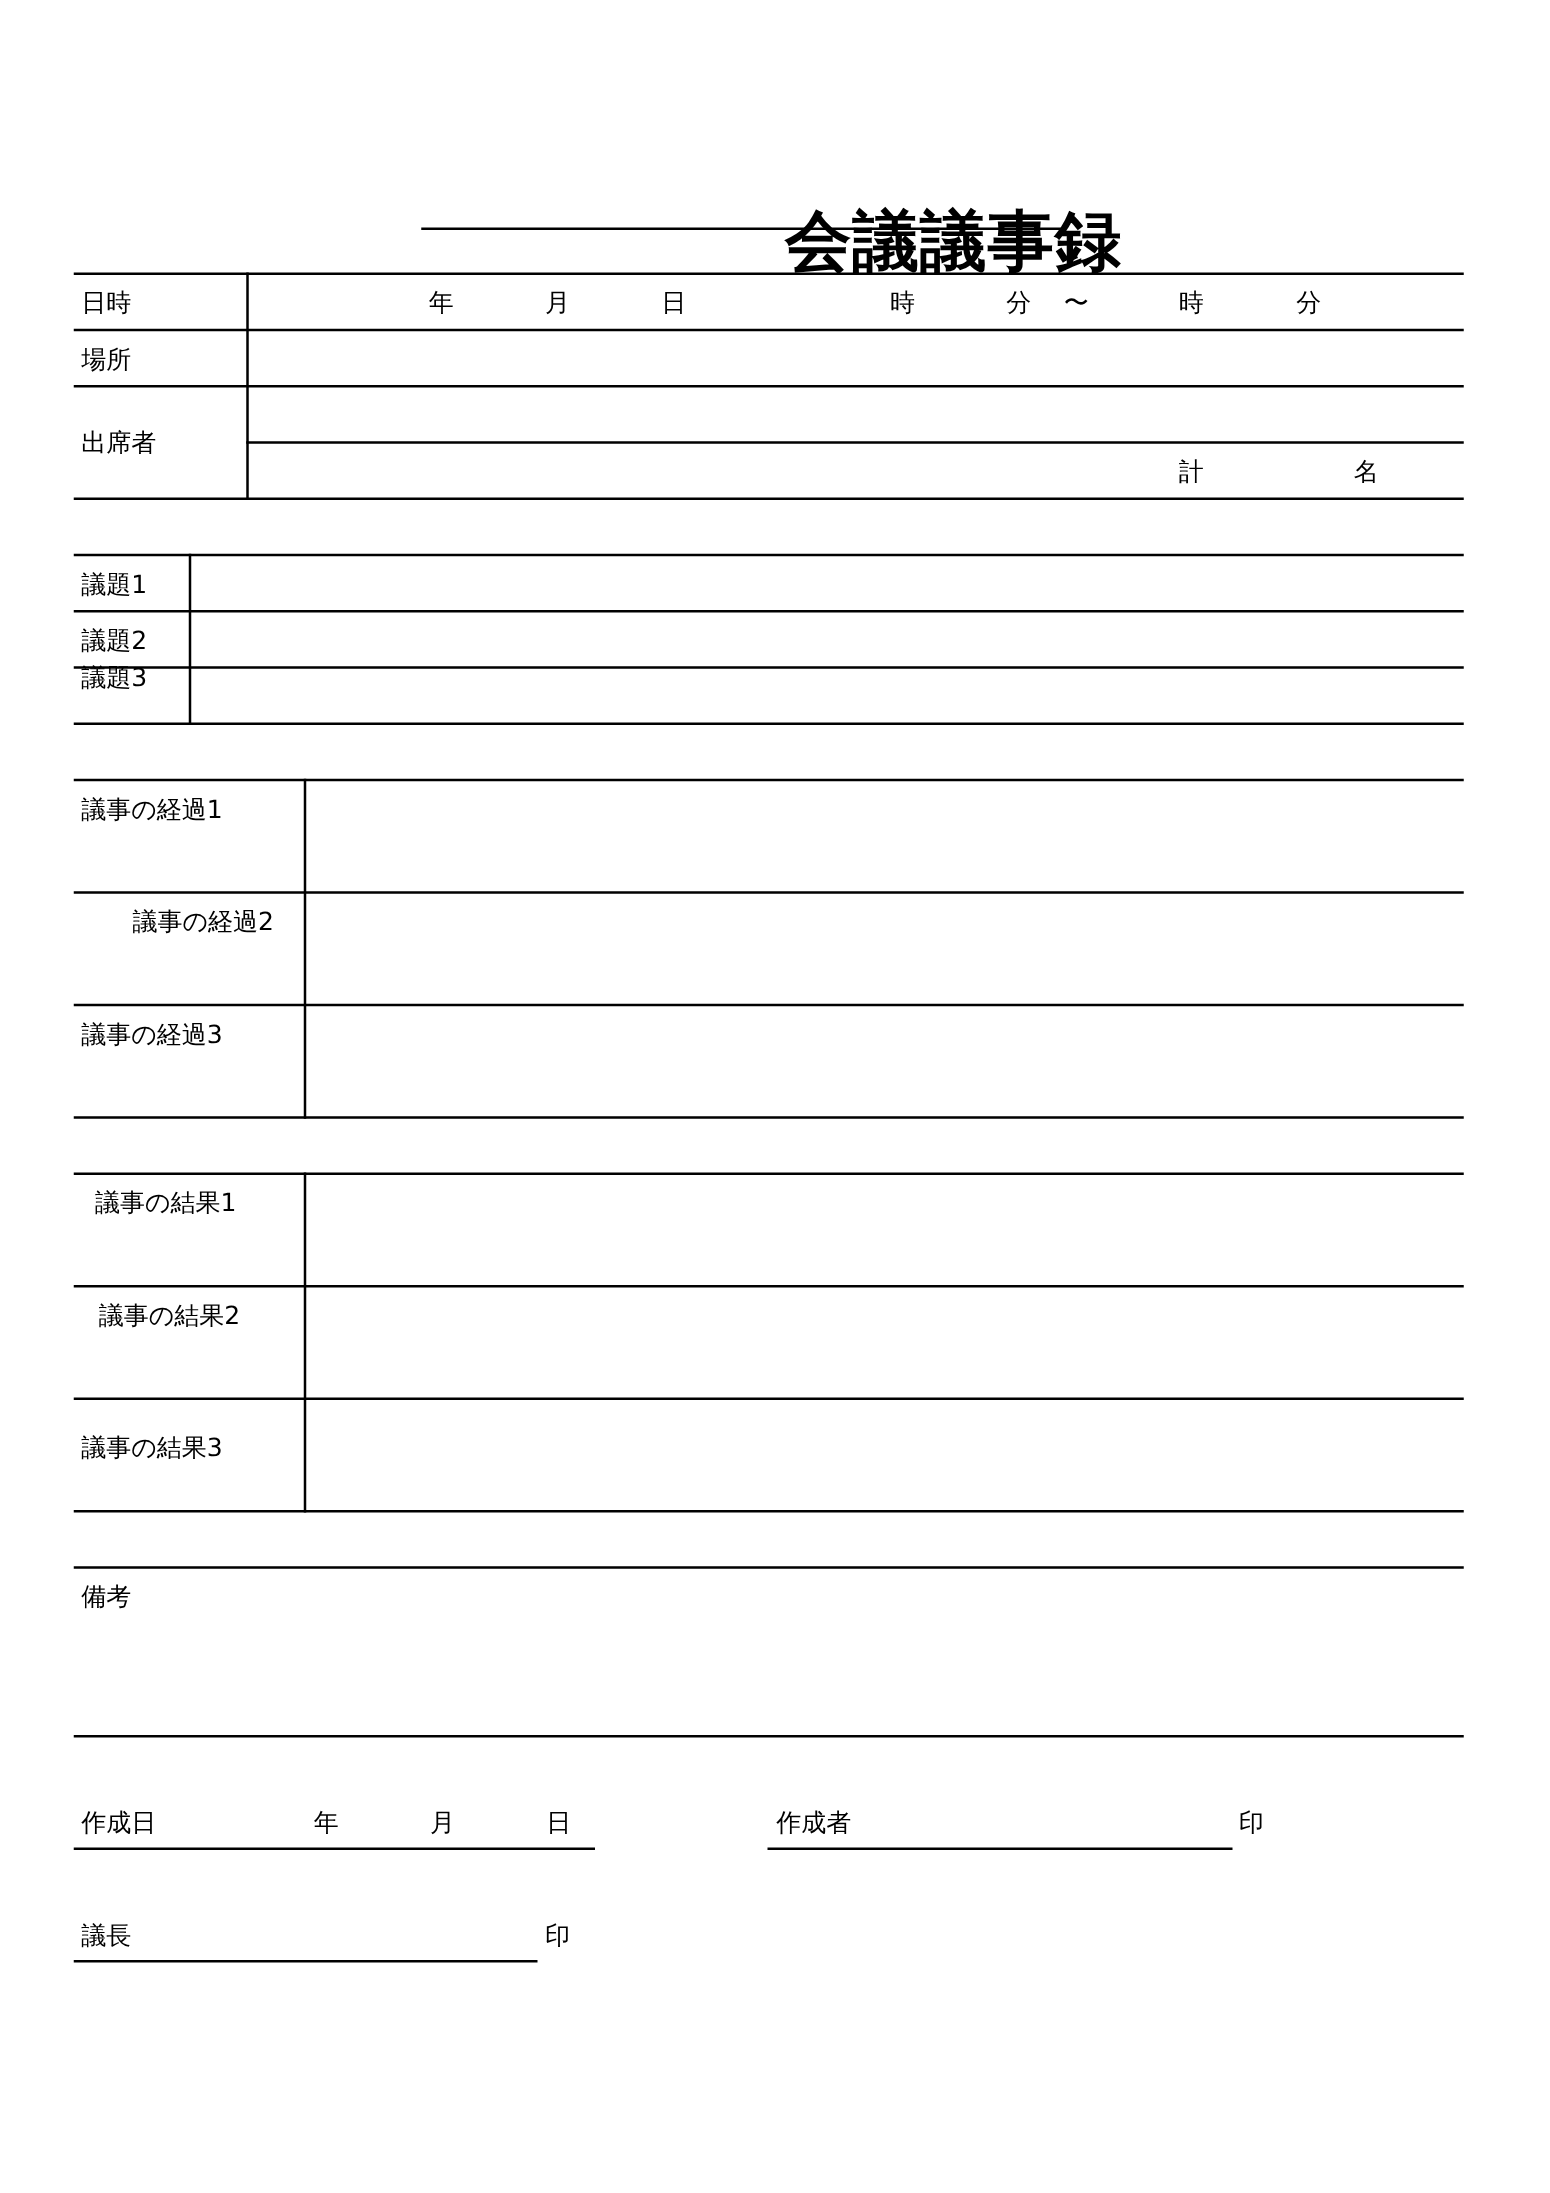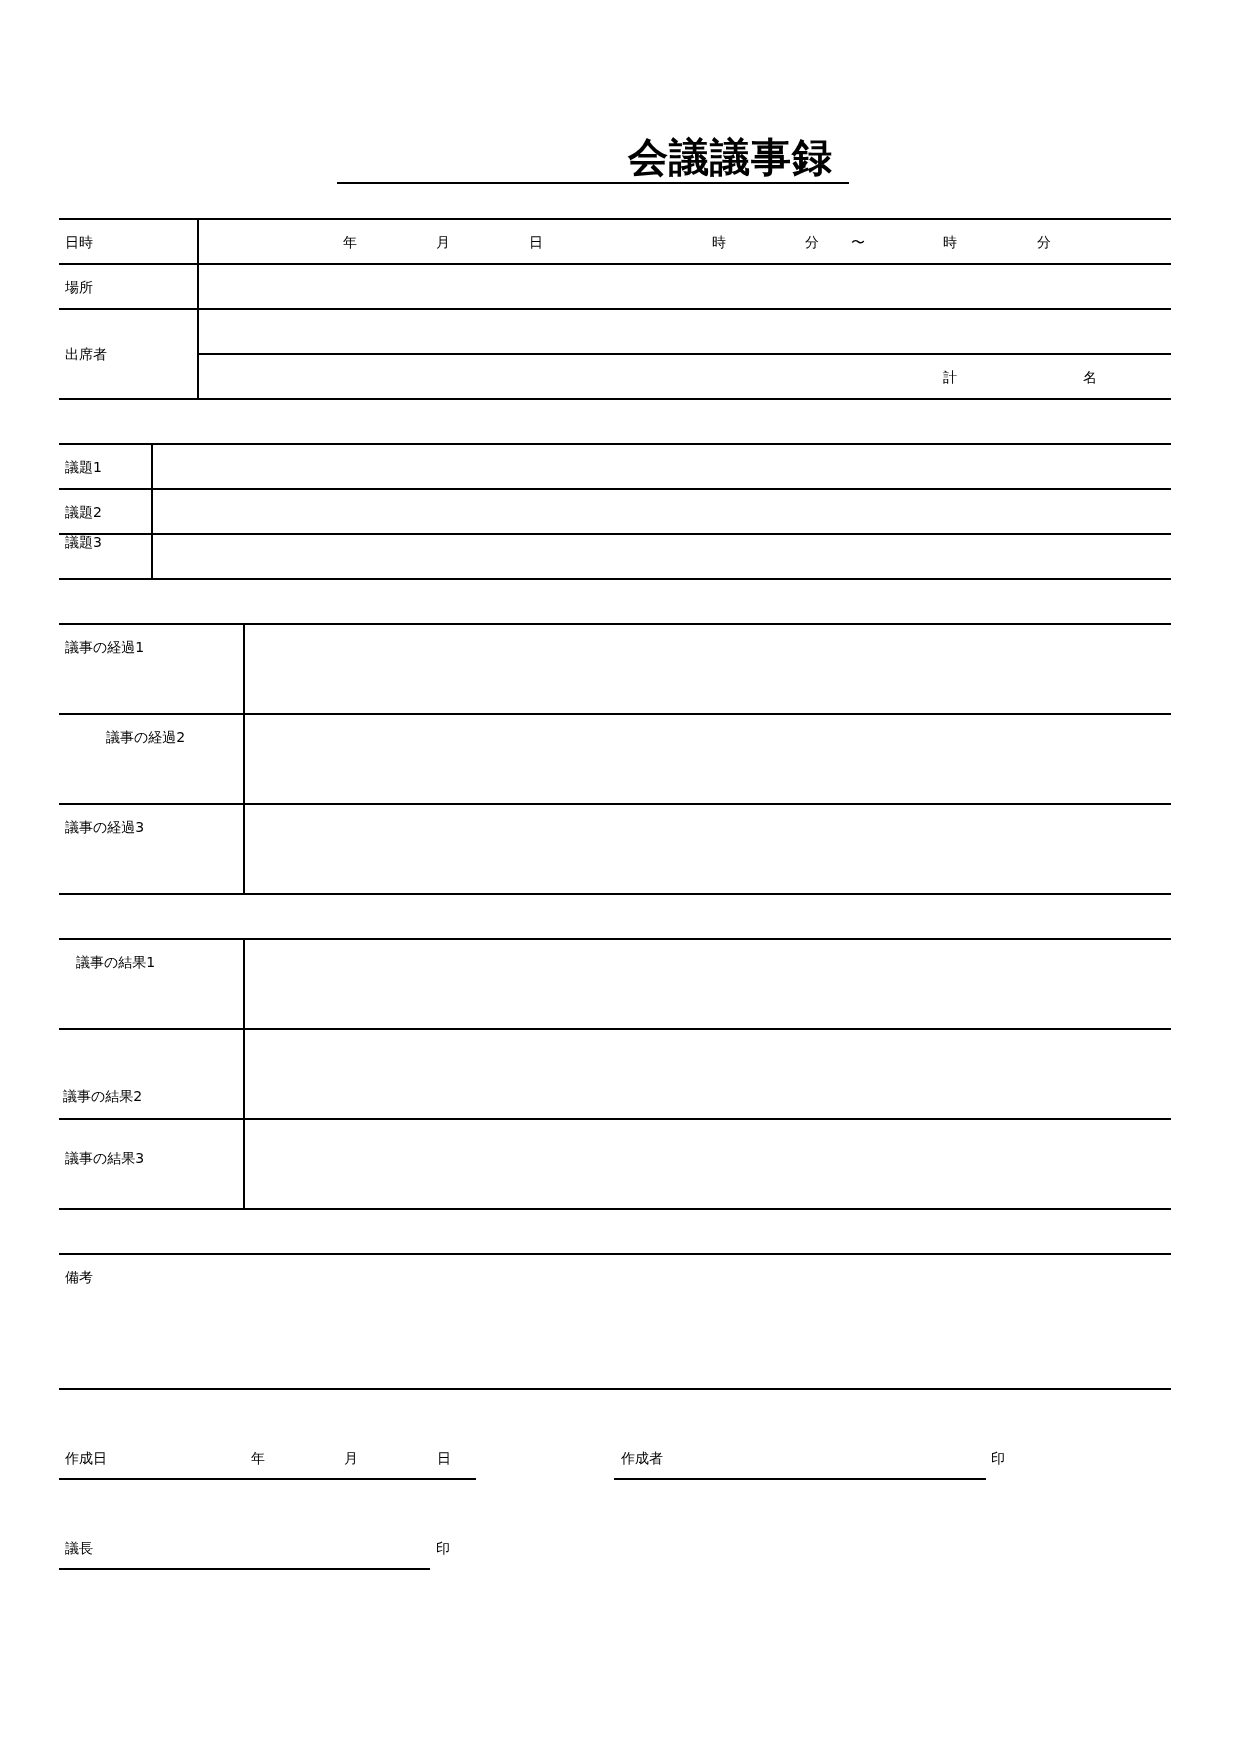--- a/index.html
+++ b/index.html
@@ -1,21 +1,21 @@
 <!DOCTYPE html>
 <html><head>
   <meta charset="utf-8">
   <style>
     html, body { margin: 0; padding: 0; background: #ffffff; }
     body { width: 1240px; height: 1754px; position: relative; overflow: hidden;
            font-family: "DejaVu Sans", "Liberation Sans", sans-serif; color: #000; }
     .hline { position: absolute; height: 2px; background: #000; }
     .vline { position: absolute; width: 2px; background: #000; }
-    .txt { position: absolute; font-size: 14px; line-height: 22px; white-space: nowrap; }
-    .title { position: absolute; font-size: 40px; font-weight: bold; line-height: 46px; letter-spacing: 1px; white-space: nowrap; }
+    .txt { position: absolute; font-size: 20px; line-height: 22px; white-space: nowrap; }
+    .title { position: absolute; font-size: 53px; font-weight: bold; line-height: 46px; letter-spacing: 1px; white-space: nowrap; margin-top: 37px; }
     .field { position: absolute; background: transparent; }
   </style>
 </head>
 <body>
 
 <div class="title" style="left:628px; top:134px;">会議議事録</div>
 <div class="hline" style="left:337px; top:182px; width:512px;"></div>
 
 <div>
   <div class="hline" style="left:59px; top:218px; width:1112px;"></div>
@@ -78,21 +78,21 @@
 
 <div>
   <div class="hline" style="left:59px; top:938px; width:1112px;"></div>
   <div class="hline" style="left:59px; top:1028px; width:1112px;"></div>
   <div class="hline" style="left:59px; top:1118px; width:1112px;"></div>
   <div class="hline" style="left:59px; top:1208px; width:1112px;"></div>
   <div class="vline" style="left:243px; top:938px; height:272px;"></div>
 
   <div class="txt" style="left:76px; top:951px;">議事の結果1</div>
   <div class="field" style="left:245px; top:940px; width:924px; height:88px;"></div>
-  <div class="txt" style="left:63px; top:1041px;margin-top:44px;">議事の結果2</div>
+  <div class="txt" style="left:79px; top:1041px;">議事の結果2</div>
   <div class="field" style="left:245px; top:1030px; width:924px; height:88px;"></div>
   <div class="txt" style="left:65px; top:1131px;margin-top:16px;">議事の結果3</div>
   <div class="field" style="left:245px; top:1120px; width:924px; height:88px;"></div>
 </div>
 
 <div>
   <div class="hline" style="left:59px; top:1253px; width:1112px;"></div>
   <div class="hline" style="left:59px; top:1388px; width:1112px;"></div>
   <div class="txt" style="left:65px; top:1266px;">備考</div>
   <div class="field" style="left:59px; top:1290px; width:1112px; height:96px;"></div>

